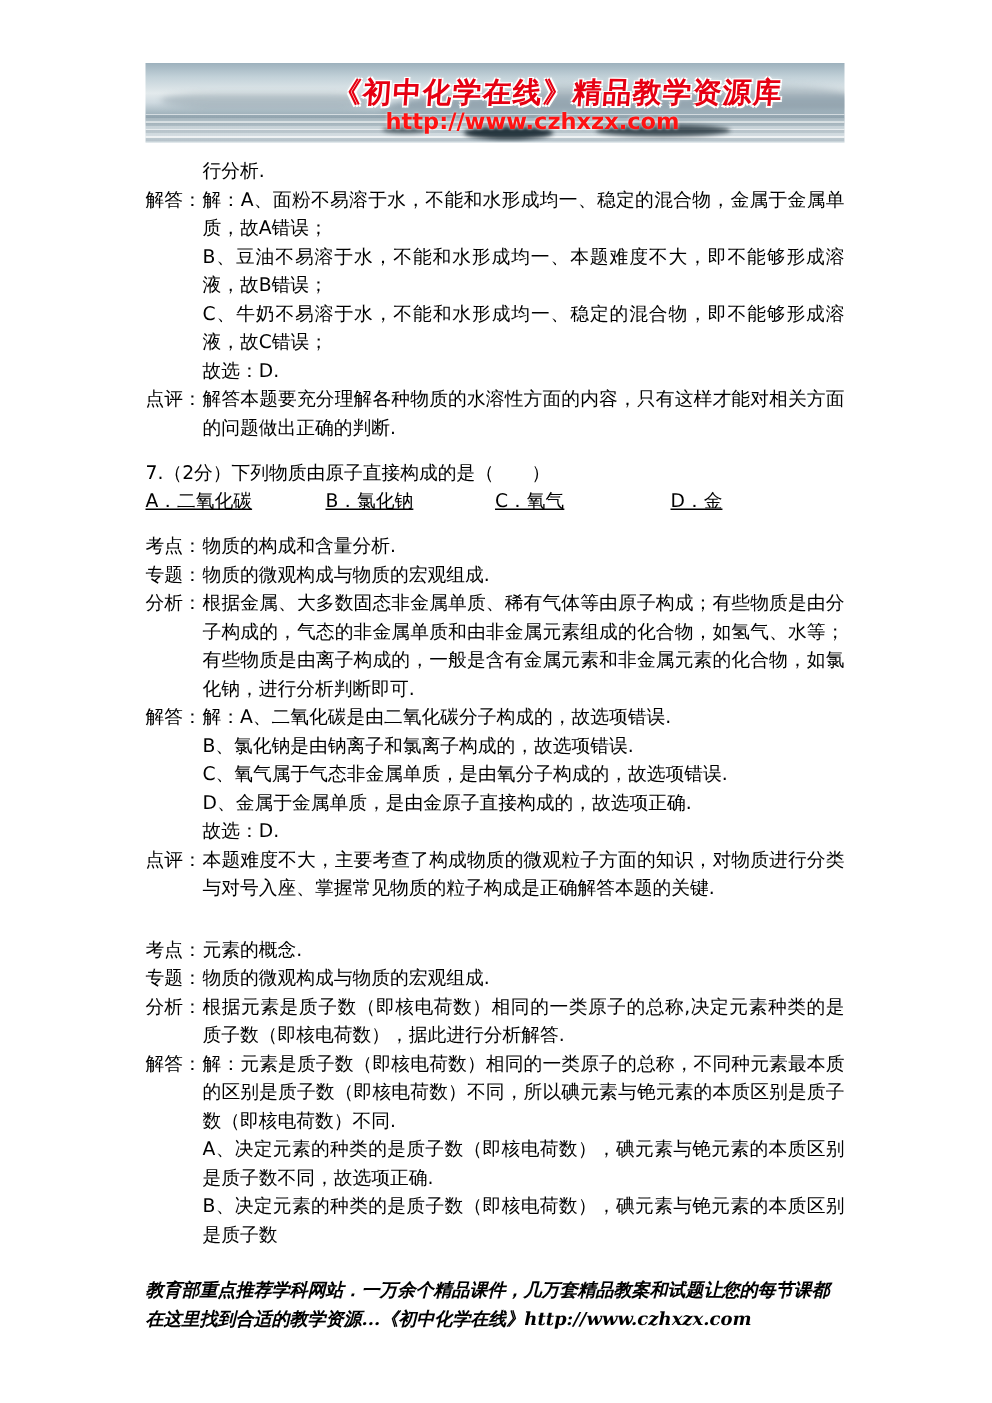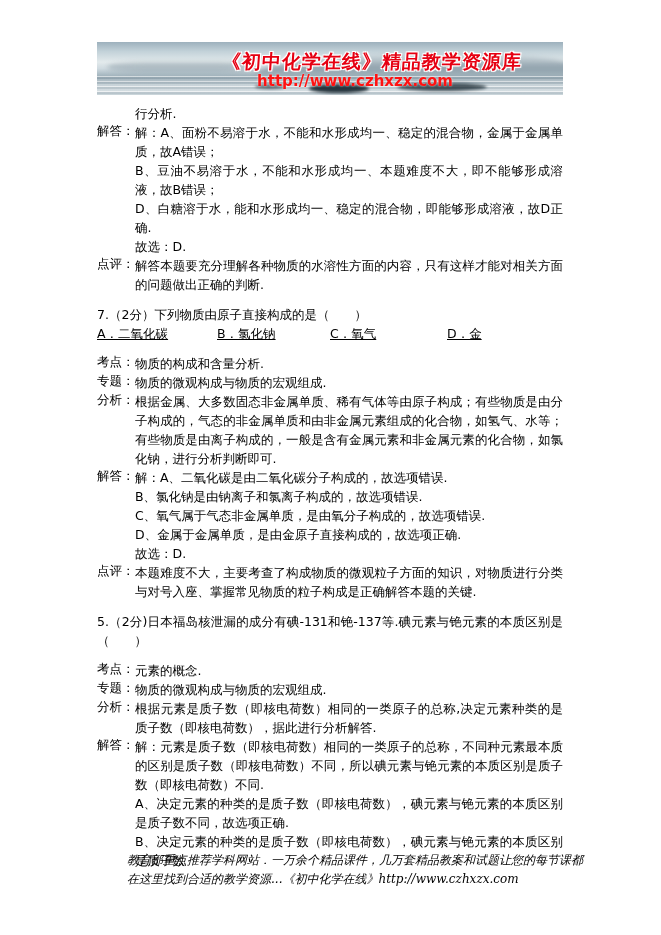--- a/index.html
+++ b/index.html
@@ -68,33 +68,32 @@
     white-space:nowrap;
   }
 
   
   .content {
     position:absolute; left:97px; top:104px; width:466px;
     font-size:12.5px; line-height:19px;
     text-align:justify;
   }
   .lblock { display:flex; }
-  .lblock .lbl { flex:0 0 38px; width:38px; white-space:nowrap;font-family:Liberation Mono, monospace; }
+  .lblock .lbl { flex:0 0 38px; width:38px; white-space:nowrap; }
   .lblock .body { flex:1; }
   .indented { padding-left:38px; }
   .gap { height:11px; }
   .opts4 { display:grid; grid-template-columns:120px 113px 117px 1fr;text-decoration:underline; }
   .opts2 { display:grid; grid-template-columns:233px 1fr; }
 
   .footer {
     position:absolute; left:97px; top:851px; width:466px;
     font-size:12px; line-height:19px;
-    font-style:italic; font-weight:normal;
+    font-style:italic; font-weight:bold;
     font-family:"DejaVu Serif", serif;
-    margin-left:30px;
   }
   .footer .furl { font-family:"DejaVu Serif", serif; }
 </style>
 </head>
 <body>
 
 <div class="banner">
   <div class="ridge"></div>
   <div class="ridge2"></div>
   <div class="water"></div>
@@ -107,21 +106,21 @@
 
 <div class="content">
 
   <div class="indented">行分析.</div>
 
   <div class="lblock">
     <div class="lbl">解答：</div>
     <div class="body">
       <div>解：A、面粉不易溶于水，不能和水形成均一、稳定的混合物，金属于金属单质，故A错误；</div>
       <div>B、豆油不易溶于水，不能和水形成均一、本题难度不大，即不能够形成溶液，故B错误；</div>
-      <div>D、白糖溶于水，能和水形成均一、稳定的混合物，即能够形成溶液，故D正确.</div>
+      <div>C、牛奶不易溶于水，不能和水形成均一、稳定的混合物，即不能够形成溶液，故C错误；</div>
       <div>故选：D.</div>
     </div>
   </div>
 
   <div class="lblock">
     <div class="lbl">点评：</div>
     <div class="body">解答本题要充分理解各种物质的水溶性方面的内容，只有这样才能对相关方面的问题做出正确的判断.</div>
   </div>
 
   <div class="gap"></div>
@@ -158,21 +157,20 @@
       <div>故选：D.</div>
     </div>
   </div>
   <div class="lblock">
     <div class="lbl">点评：</div>
     <div class="body">本题难度不大，主要考查了构成物质的微观粒子方面的知识，对物质进行分类与对号入座、掌握常见物质的粒子构成是正确解答本题的关键.</div>
   </div>
 
   <div class="gap"></div>
 
-  <div>5.（2分)日本福岛核泄漏的成分有碘-131和铯-137等.碘元素与铯元素的本质区别是（　　）</div>
 
   <div class="gap"></div>
 
   <div class="lblock">
     <div class="lbl">考点：</div>
     <div class="body">元素的概念.</div>
   </div>
   <div class="lblock">
     <div class="lbl">专题：</div>
     <div class="body">物质的微观构成与物质的宏观组成.</div>

